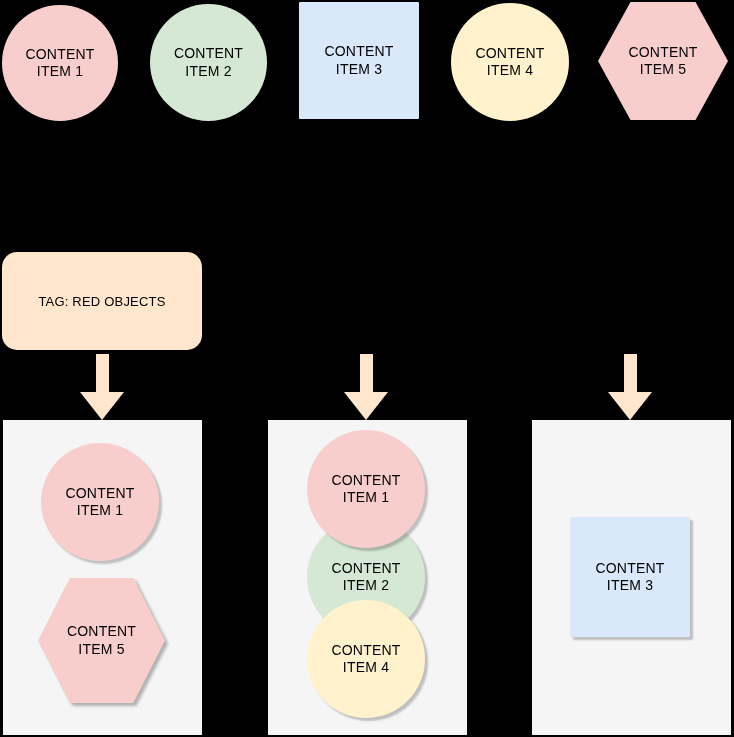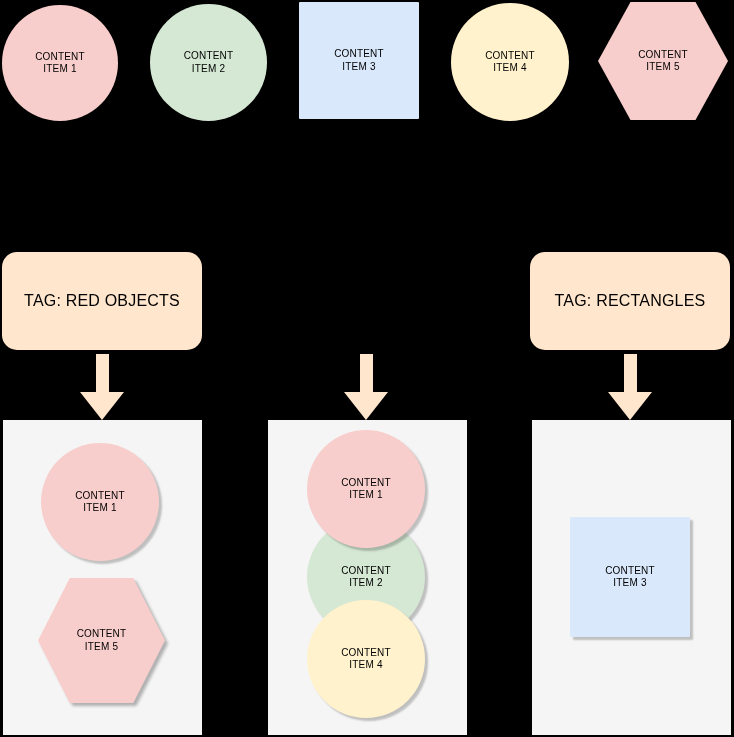--- a/index.html
+++ b/index.html
@@ -2,39 +2,39 @@
 <html><head>
 <meta charset="utf-8">
 <style>
   html,body{margin:0;padding:0;background:#000;}
   .canvas{
     position:relative;width:734px;height:737px;background:#000000;
     font-family:"Liberation Sans", sans-serif;color:#000;overflow:hidden;
   }
   .shape{
     position:absolute;display:flex;align-items:center;justify-content:center;
-    text-align:center;font-size:10px;line-height:1.25;white-space:pre-line;
+    text-align:center;font-size:14px;line-height:1.25;white-space:pre-line;
     letter-spacing:0.2px;
   }
   .circle{border-radius:50%;}
   .square{border-radius:1px;}
   .circle.shadowed,.square.shadowed{box-shadow:3px 3px 2px rgba(0,0,0,0.22);}
   .hexagon{
     clip-path:polygon(25% 0,75% 0,100% 50%,75% 100%,25% 100%,0 50%);
   }
   .hexwrap{position:absolute;filter:drop-shadow(3px 3px 1.5px rgba(0,0,0,0.28));}
   .hexwrap .hexagon{position:static;width:100%;height:100%;}
   .fill-pink{background:#f8cecc;}
   .fill-green{background:#d5e8d4;}
   .fill-blue{background:#dae8fc;}
   .fill-yellow{background:#fff2cc;}
   .tag{
     position:absolute;top:252px;width:200px;height:98px;background:#ffe6cc;
     border-radius:15px;display:flex;align-items:center;justify-content:center;
-    text-align:center;font-size:16px;letter-spacing:0.2px;
+    text-align:center;font-size:13px;letter-spacing:0.2px;
     box-shadow:2px 3px 2px rgba(0,0,0,0.30);
   }
   .arrow{
     position:absolute;top:354px;width:44px;height:66px;
     display:flex;flex-direction:column;align-items:center;
   }
   .arrow-stem{width:13px;height:38px;background:#ffe6cc;}
   .arrow-head{
     width:0;height:0;border-left:22px solid transparent;
     border-right:22px solid transparent;border-top:28px solid #ffe6cc;
@@ -60,21 +60,20 @@
 
   <div class="shape circle fill-yellow shadowed" style="left:451px;top:3px;width:118px;height:118px;">CONTENT
 ITEM 4</div>
 
   <div class="hexwrap" style="left:598px;top:2px;width:130px;height:118px;">
     <div class="shape hexagon fill-pink">CONTENT
 ITEM 5</div>
   </div>
 
   <div class="tag" style="left:2px;">TAG: RED OBJECTS</div>
-  <div class="tag" style="left:530px;">TAG: RECTANGLES</div>
 
   <div class="arrow" style="left:80px;">
     <div class="arrow-stem"></div>
     <div class="arrow-head"></div>
   </div>
   <div class="arrow" style="left:344px;">
     <div class="arrow-stem"></div>
     <div class="arrow-head"></div>
   </div>
   <div class="arrow" style="left:608px;">

